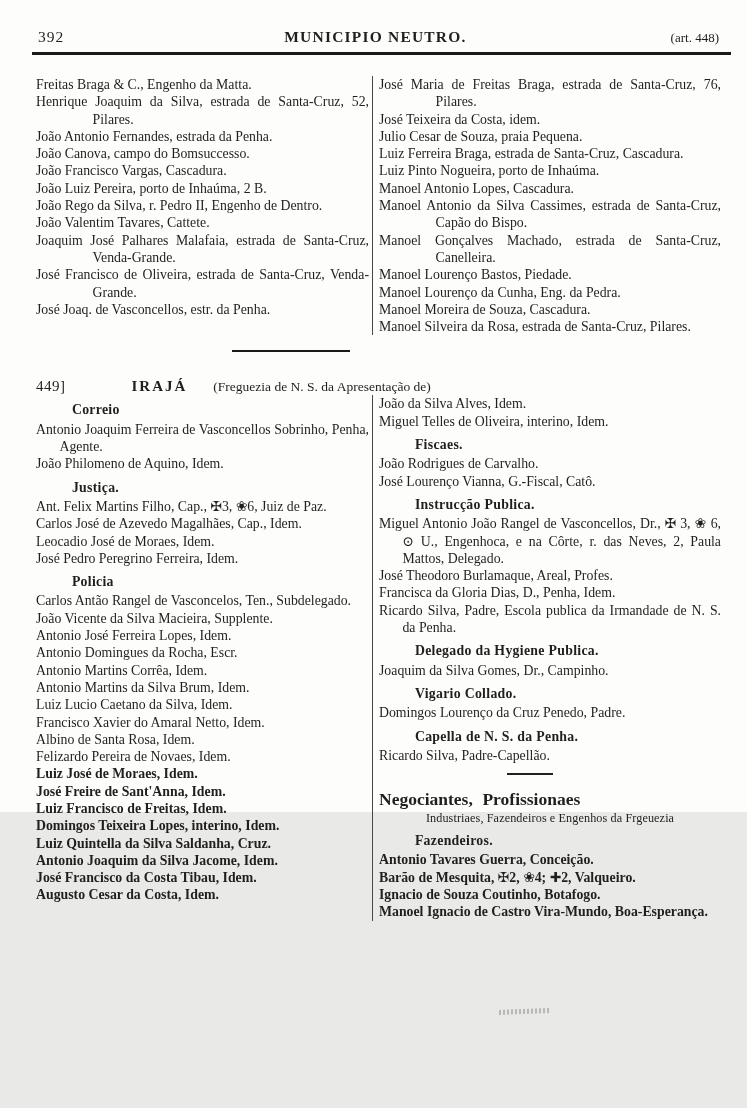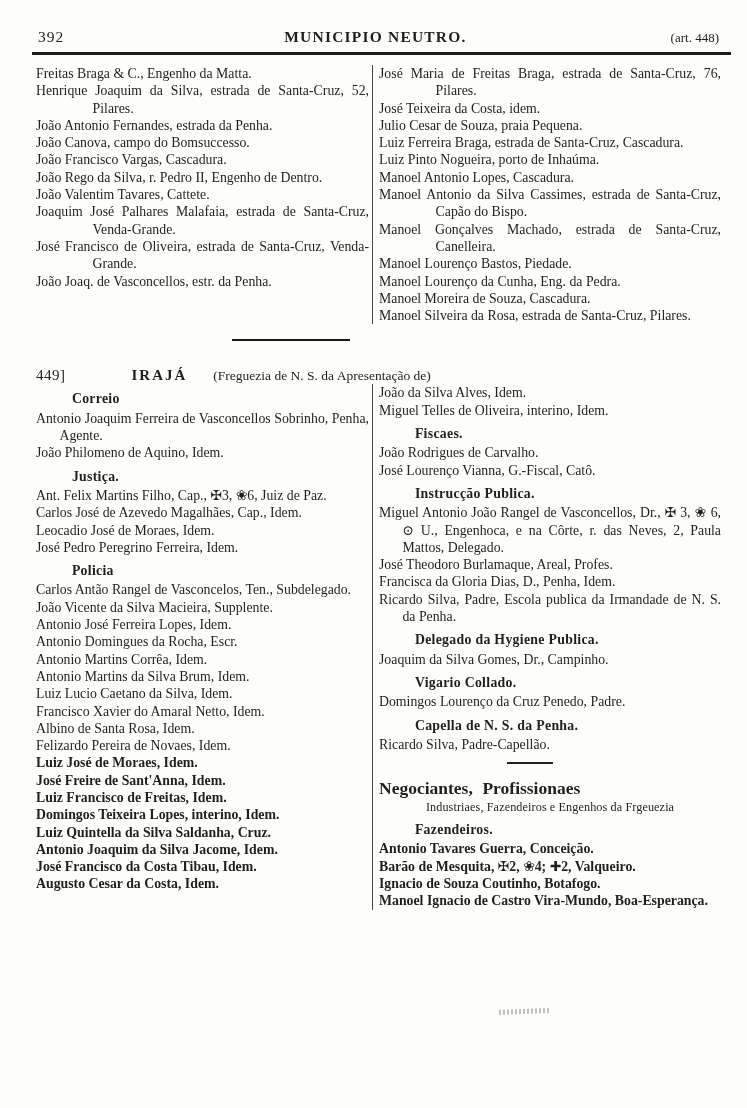--- a/index.html
+++ b/index.html
@@ -1,31 +1,31 @@
 <!DOCTYPE html>
 <html><head>
 <meta charset="utf-8">
 <style>
   html,body{margin:0;padding:0;background:#e9e9e7;}
   body{width:747px;height:1108px;overflow:hidden;
        font-family:"Liberation Serif","DejaVu Serif","DejaVu Sans",serif;
        color:#211f1c;}
-  .page{position:relative;width:747px;height:1108px;background:#fdfdfc;
+  .page{position:relative;width:747px;height:812px;background:#fdfdfc;
         box-sizing:border-box;padding:28px 26px 0 36px;}
   
   .running-head{display:flex;align-items:baseline;justify-content:space-between;
                 padding:0 2px 6px 2px;}
   .pnum{font-size:15.5px;letter-spacing:1px;}
   .ptitle{font-size:15.5px;font-weight:bold;letter-spacing:1.2px;
           transform:translateX(8px);}
   .partref{font-size:13px;}
   .head-rule{border-top:3px solid #1c1a18;margin:0 0 0 -4px;width:699px;}
   
   .cols{display:flex;align-items:stretch;}
-  .b448{margin-top:10px;}
+  .b448{margin-top:21px;}
   .col{box-sizing:border-box;}
   .col.left{width:336px;padding-right:3px;}
   .col.right{flex:1;padding-left:6px;}
   .vrule{width:1px;background:#4a4742;}
   p{margin:0;}
   .entry{font-size:13.8px;line-height:17.3px;text-align:justify;
          padding-left:1.7em;text-indent:-1.7em;}
   .b448 .entry{padding-left:4.1em;text-indent:-4.1em;}
   .heading{font-size:13.8px;line-height:17.3px;font-weight:bold;
            margin:6px 0 2px 2.6em;letter-spacing:.3px;}
@@ -61,25 +61,26 @@
   </header>
   <div class="head-rule"></div>
 
   <section class="cols b448">
     <div class="col left">
         <p class="entry">Freitas Braga &amp; C., Engenho da Matta.</p>
         <p class="entry">Henrique Joaquim da Silva, estrada de Santa-Cruz, 52, Pilares.</p>
         <p class="entry">João Antonio Fernandes, estrada da Penha.</p>
         <p class="entry">João Canova, campo do Bomsuccesso.</p>
         <p class="entry">João Francisco Vargas, Cascadura.</p>
+        <p class="entry">João Luiz Pereira, porto de Inhaúma, 2 B.</p>
         <p class="entry">João Rego da Silva, r. Pedro II, Engenho de Dentro.</p>
         <p class="entry">João Valentim Tavares, Cattete.</p>
         <p class="entry">Joaquim José Palhares Malafaia, estrada de Santa-Cruz, Venda-Grande.</p>
         <p class="entry">José Francisco de Oliveira, estrada de Santa-Cruz, Venda-Grande.</p>
-        <p class="entry">João Joaq. de Vasconcellos, estr. da Penha.</p>
+        <p class="entry">José Joaq. de Vasconcellos, estr. da Penha.</p>
       </div>
     <div class="vrule"></div>
     <div class="col right">
         <p class="entry">José Maria de Freitas Braga, estrada de Santa-Cruz, 76, Pilares.</p>
         <p class="entry">José Teixeira da Costa, idem.</p>
         <p class="entry">Julio Cesar de Souza, praia Pequena.</p>
         <p class="entry">Luiz Ferreira Braga, estrada de Santa-Cruz, Cascadura.</p>
         <p class="entry">Luiz Pinto Nogueira, porto de Inhaúma.</p>
         <p class="entry">Manoel Antonio Lopes, Cascadura.</p>
         <p class="entry">Manoel Antonio da Silva Cassimes, estrada de Santa-Cruz, Capão do Bispo.</p>

